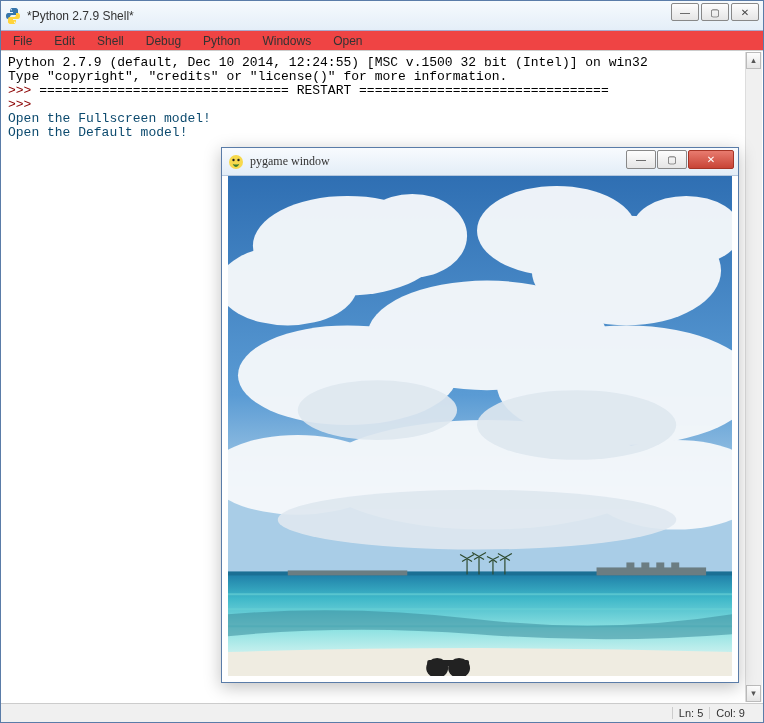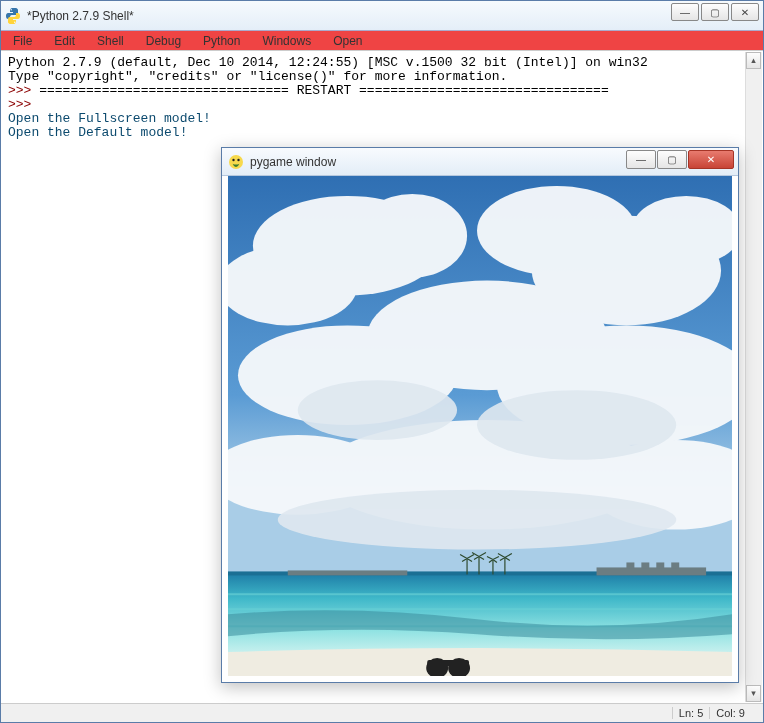--- a/index.html
+++ b/index.html
@@ -142,20 +142,21 @@
       padding: 0 6px;
       position: relative;
     }
     .child-titlebar .pg-icon {
       width: 16px; height: 16px;
       margin-right: 6px;
     }
     .child-title {
       font-size: 12px;
       color: #333;
+      font-family: Liberation Serif, serif;
     }
     .child-controls {
       position: absolute;
       right: 4px; top: 2px;
       display: flex;
       gap: 1px;
     }
     .child-btn {
       width: 30px; height: 19px;
       border: 1px solid #888;

